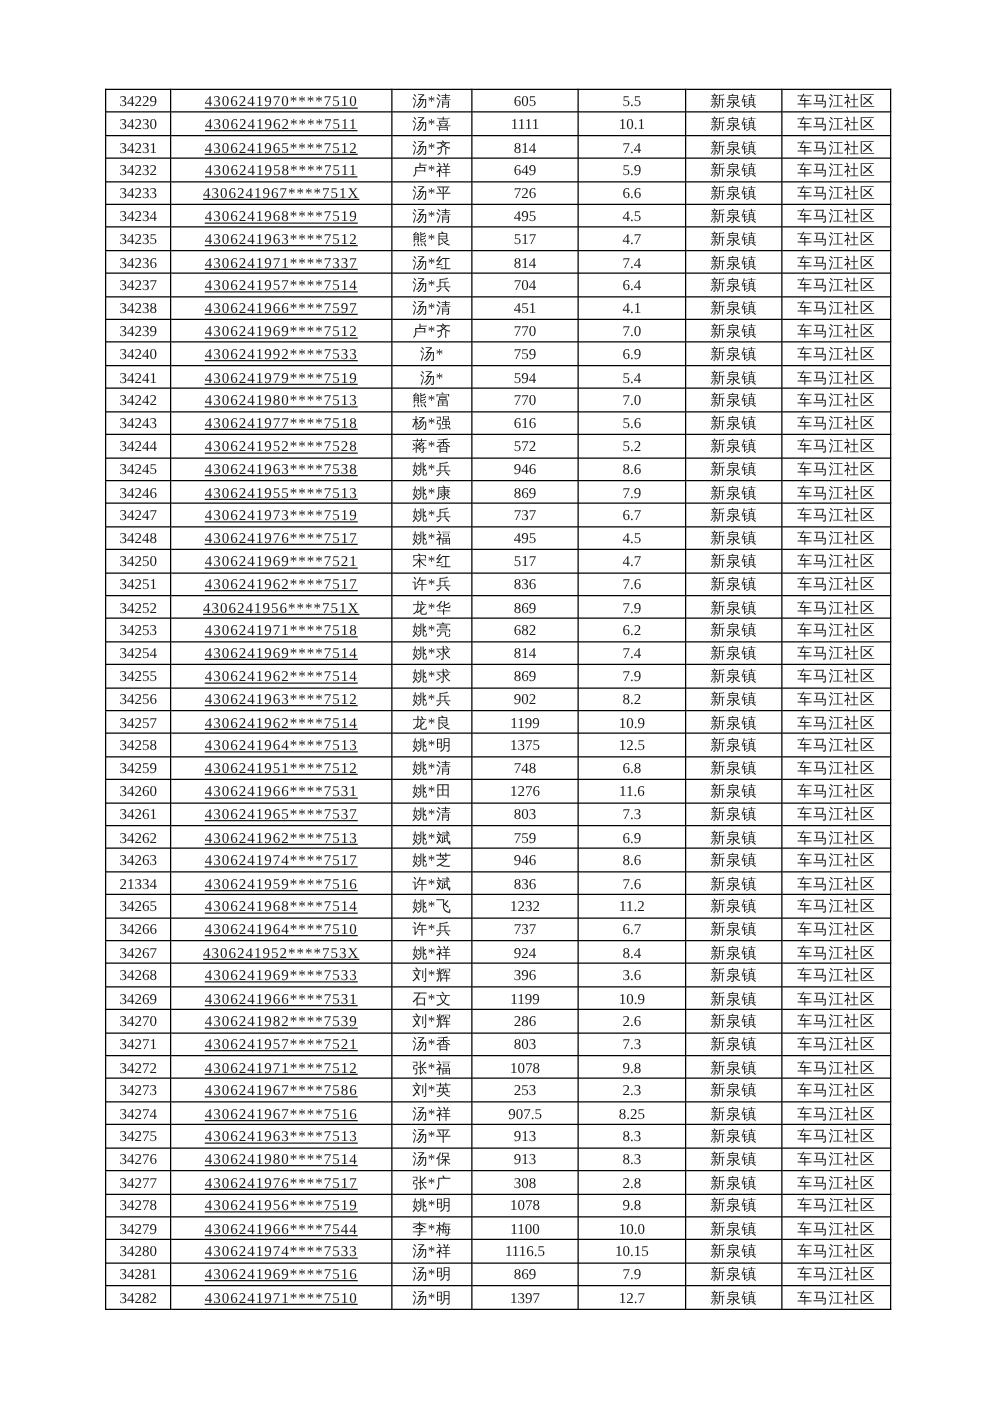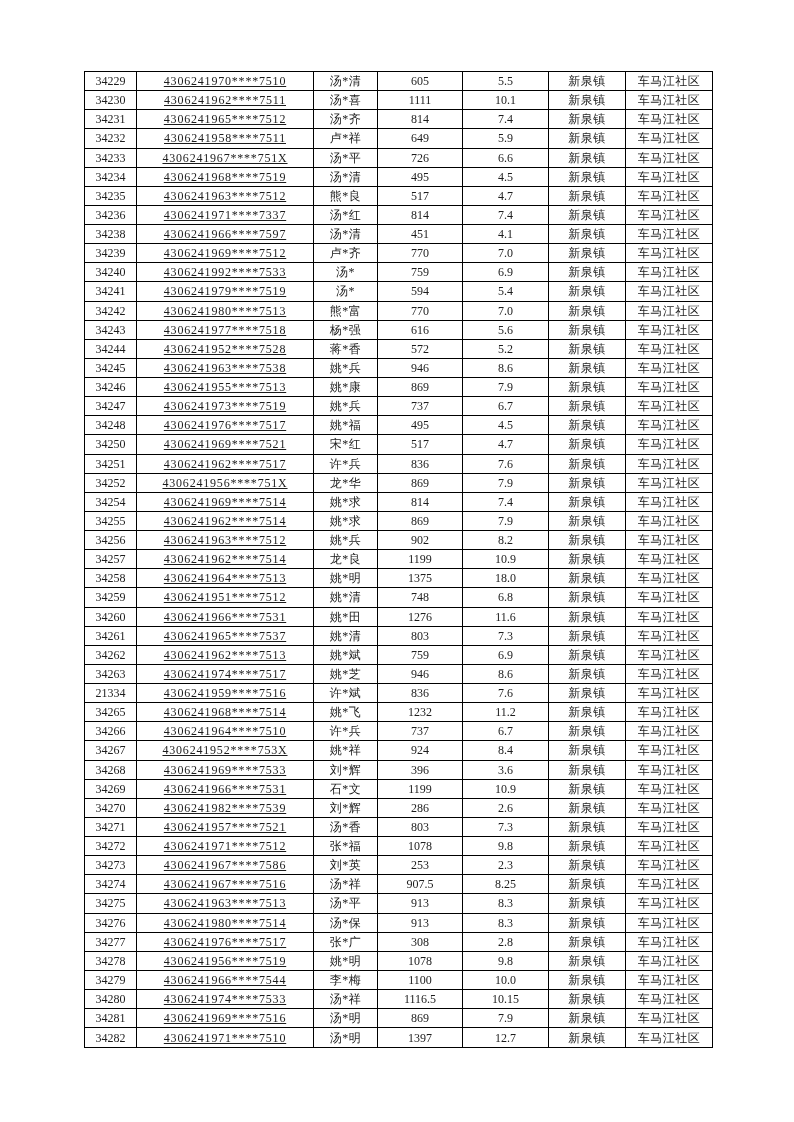--- a/index.html
+++ b/index.html
@@ -132,20 +132,29 @@
         <tr>
           <td class="seq-cell">34236</td>
           <td class="id-number-cell">4306241971****7337</td>
           <td class="name-cell">汤*红</td>
           <td class="amount-cell">814</td>
           <td class="rate-cell">7.4</td>
           <td class="town-cell">新泉镇</td>
           <td class="community-cell">车马江社区</td>
         </tr>
         <tr>
+          <td class="seq-cell">34237</td>
+          <td class="id-number-cell">4306241957****7514</td>
+          <td class="name-cell">汤*兵</td>
+          <td class="amount-cell">704</td>
+          <td class="rate-cell">6.4</td>
+          <td class="town-cell">新泉镇</td>
+          <td class="community-cell">车马江社区</td>
+        </tr>
+        <tr>
           <td class="seq-cell">34238</td>
           <td class="id-number-cell">4306241966****7597</td>
           <td class="name-cell">汤*清</td>
           <td class="amount-cell">451</td>
           <td class="rate-cell">4.1</td>
           <td class="town-cell">新泉镇</td>
           <td class="community-cell">车马江社区</td>
         </tr>
         <tr>
           <td class="seq-cell">34239</td>
@@ -258,20 +267,29 @@
         <tr>
           <td class="seq-cell">34252</td>
           <td class="id-number-cell">4306241956****751X</td>
           <td class="name-cell">龙*华</td>
           <td class="amount-cell">869</td>
           <td class="rate-cell">7.9</td>
           <td class="town-cell">新泉镇</td>
           <td class="community-cell">车马江社区</td>
         </tr>
         <tr>
+          <td class="seq-cell">34253</td>
+          <td class="id-number-cell">4306241971****7518</td>
+          <td class="name-cell">姚*亮</td>
+          <td class="amount-cell">682</td>
+          <td class="rate-cell">6.2</td>
+          <td class="town-cell">新泉镇</td>
+          <td class="community-cell">车马江社区</td>
+        </tr>
+        <tr>
           <td class="seq-cell">34254</td>
           <td class="id-number-cell">4306241969****7514</td>
           <td class="name-cell">姚*求</td>
           <td class="amount-cell">814</td>
           <td class="rate-cell">7.4</td>
           <td class="town-cell">新泉镇</td>
           <td class="community-cell">车马江社区</td>
         </tr>
         <tr>
           <td class="seq-cell">34255</td>
@@ -298,21 +316,21 @@
           <td class="amount-cell">1199</td>
           <td class="rate-cell">10.9</td>
           <td class="town-cell">新泉镇</td>
           <td class="community-cell">车马江社区</td>
         </tr>
         <tr>
           <td class="seq-cell">34258</td>
           <td class="id-number-cell">4306241964****7513</td>
           <td class="name-cell">姚*明</td>
           <td class="amount-cell">1375</td>
-          <td class="rate-cell">18.0</td>
+          <td class="rate-cell">12.5</td>
           <td class="town-cell">新泉镇</td>
           <td class="community-cell">车马江社区</td>
         </tr>
         <tr>
           <td class="seq-cell">34259</td>
           <td class="id-number-cell">4306241951****7512</td>
           <td class="name-cell">姚*清</td>
           <td class="amount-cell">748</td>
           <td class="rate-cell">6.8</td>
           <td class="town-cell">新泉镇</td>

